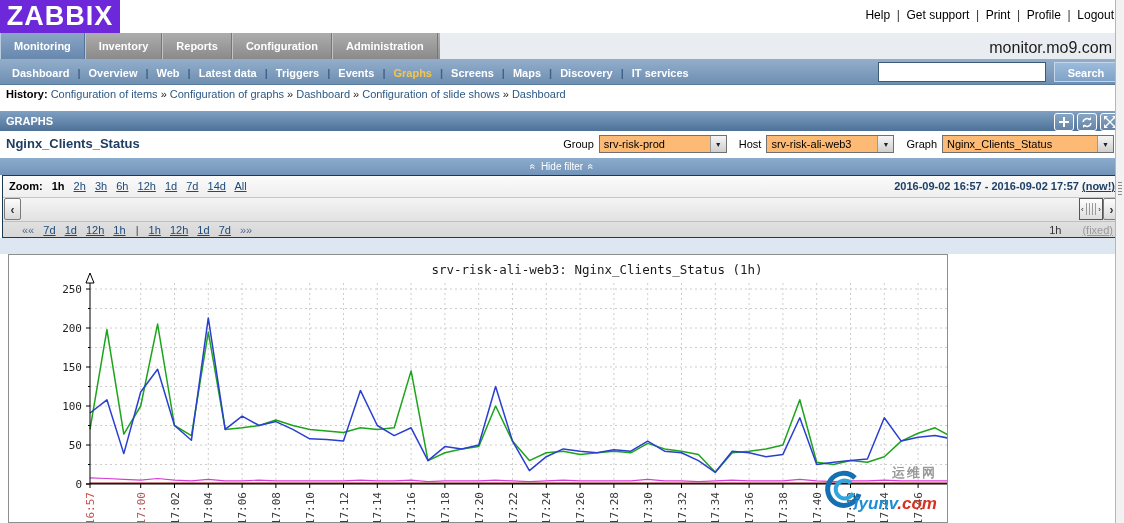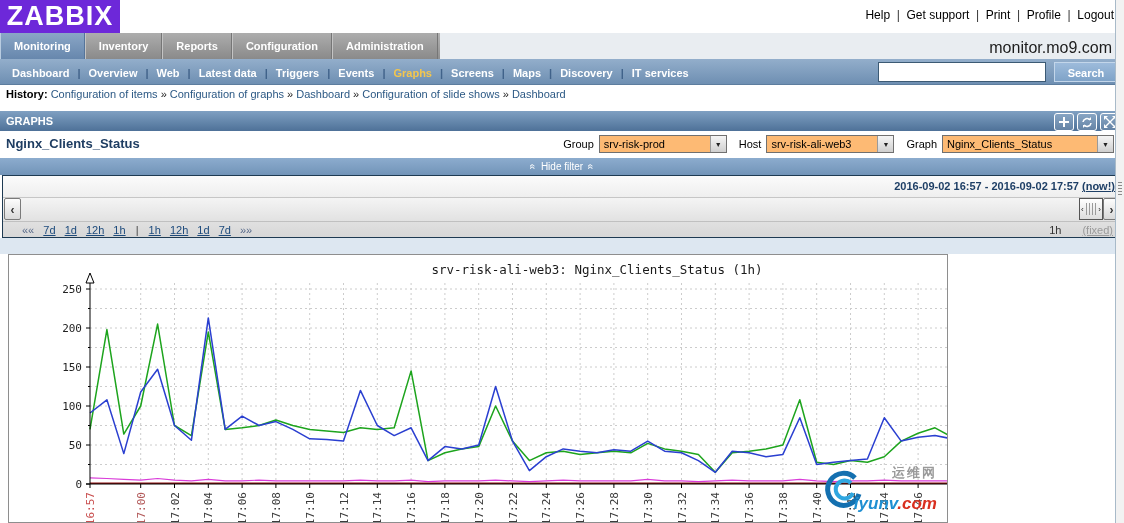--- a/index.html
+++ b/index.html
@@ -205,20 +205,32 @@
       </div>
     </div>
   </div>
 
   <div class="row7">
     <span class="chev">«</span><span>Hide filter</span><span class="chev">«</span>
   </div>
 
   <div class="widget">
     <div class="fzrow">
+      <div class="fz-left">
+        <span class="fz-label">Zoom:</span>
+        <span class="fz-cur">1h</span>
+        <a class="zl">2h</a>
+        <a class="zl">3h</a>
+        <a class="zl">6h</a>
+        <a class="zl">12h</a>
+        <a class="zl">1d</a>
+        <a class="zl">7d</a>
+        <a class="zl">14d</a>
+        <a class="zl">All</a>
+      </div>
       <div class="fz-right">
         <a>2016-09-02 16:57</a>
         <span>-</span>
         <a>2016-09-02 17:57</a>
         <a class="nowlink">(now!)</a>
       </div>
     </div>
     <div class="scrow">
       <div class="scbtn left"></div>
       <div class="handle">

